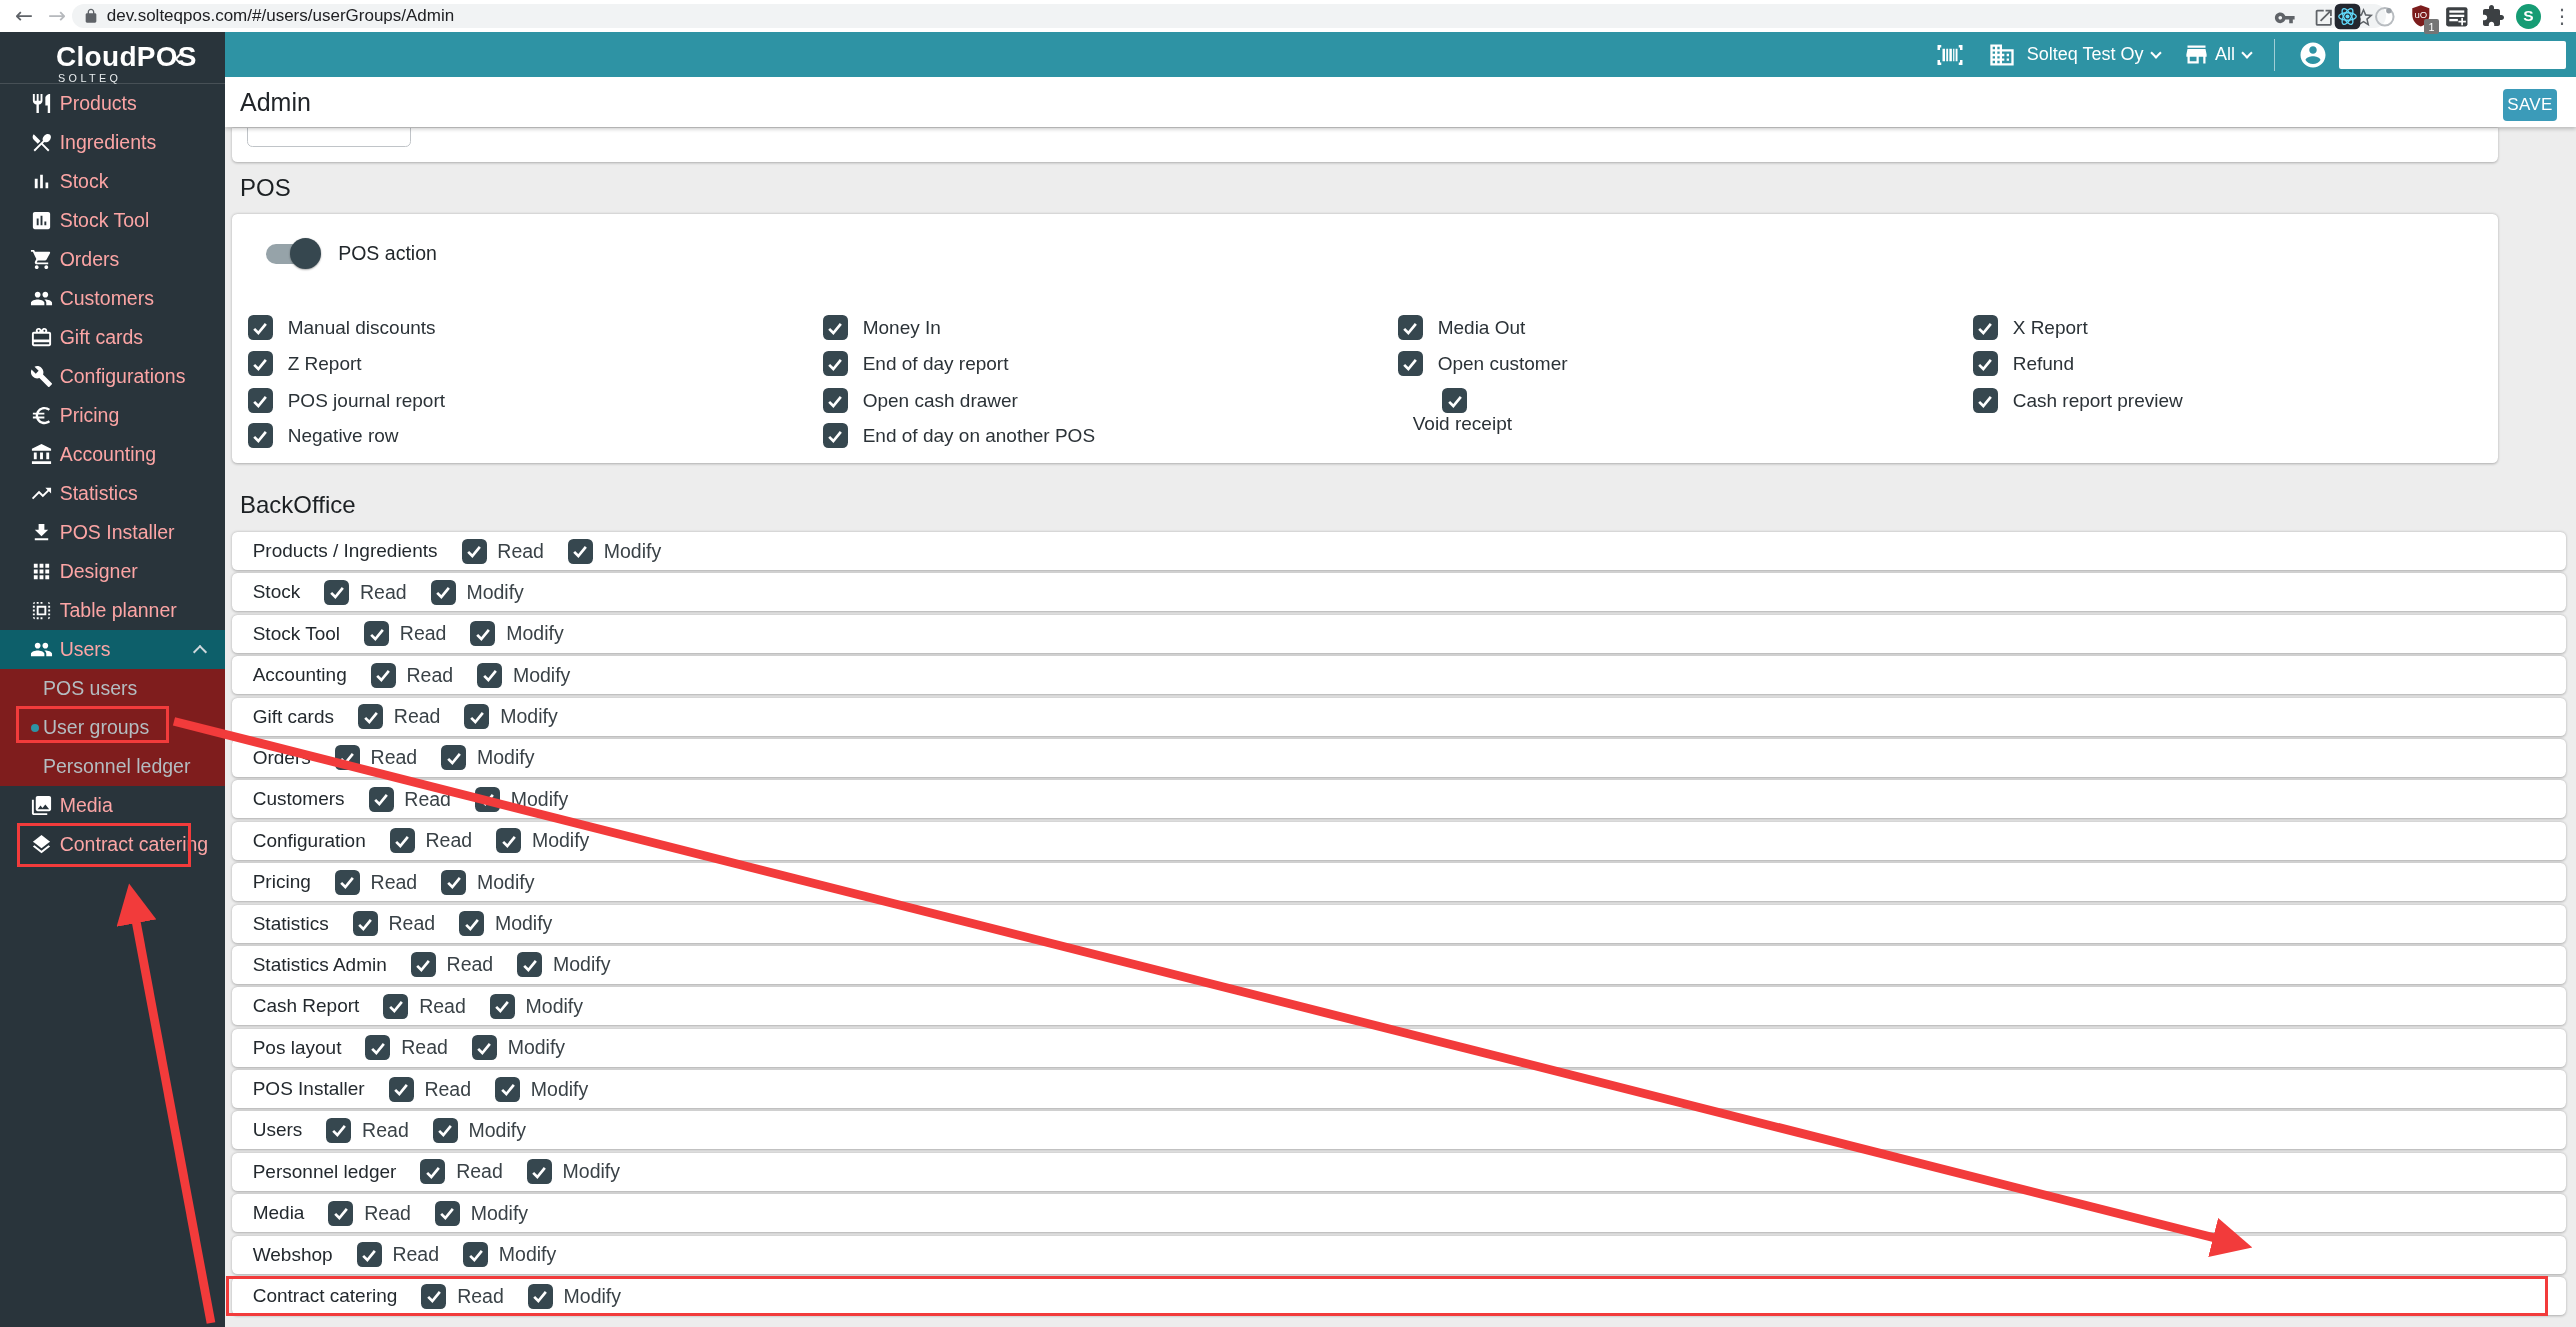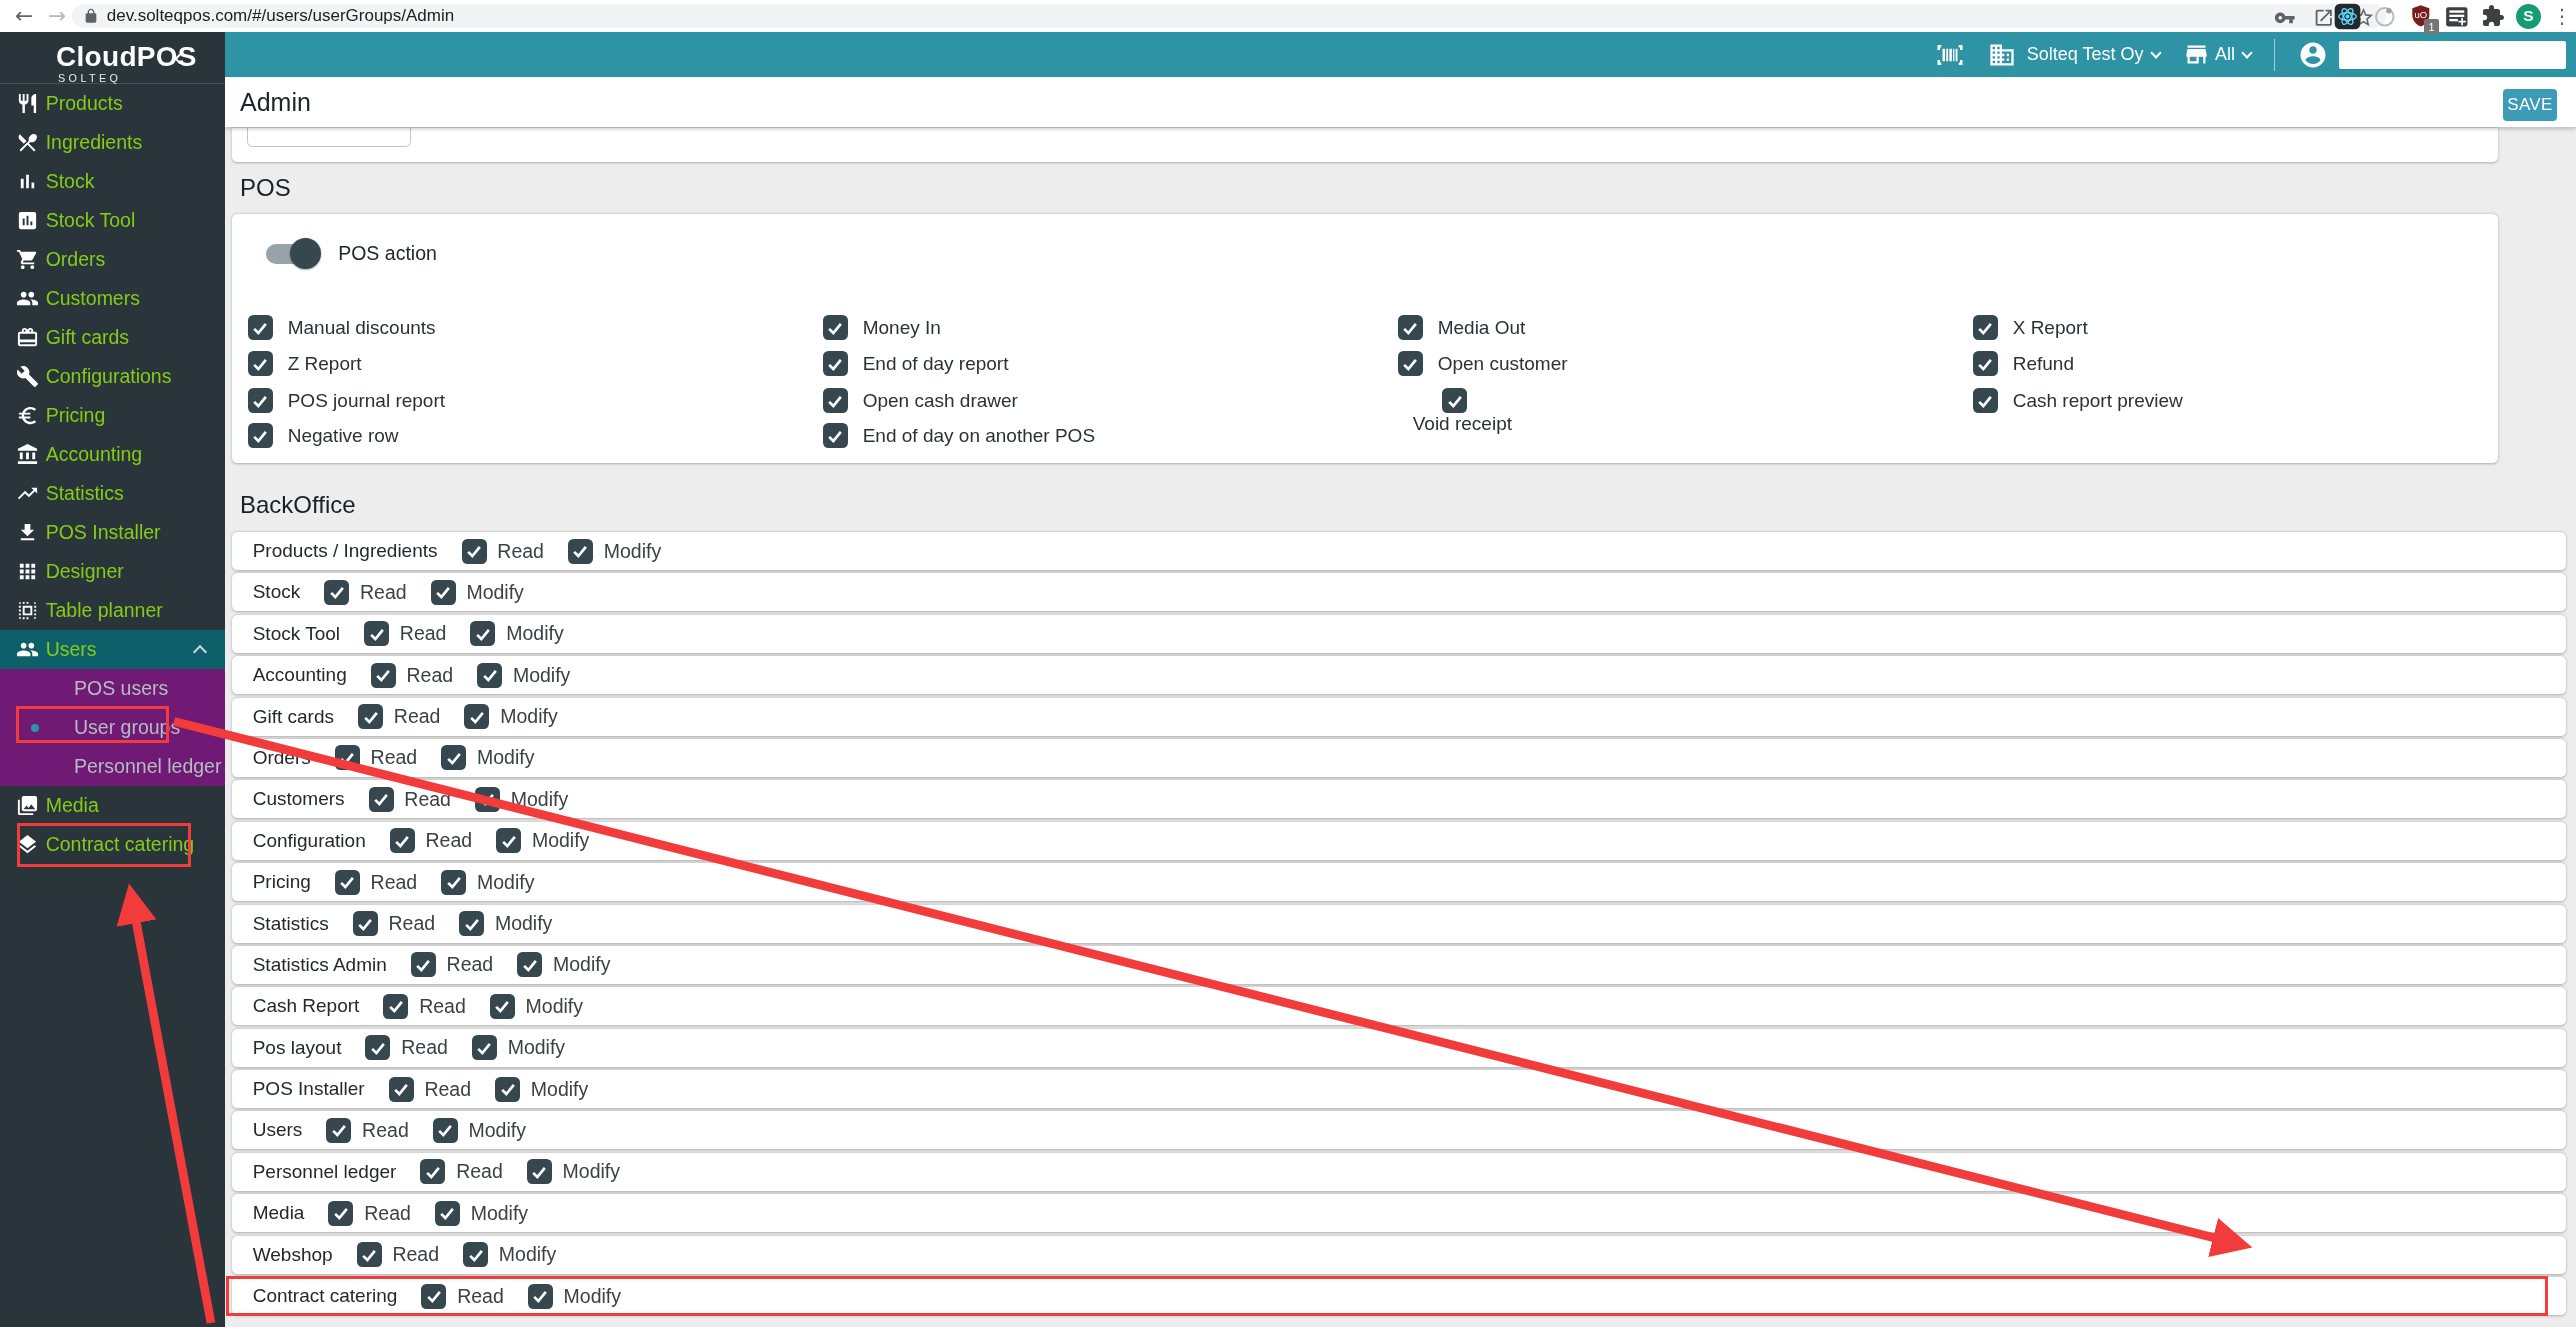--- a/index.html
+++ b/index.html
@@ -22,24 +22,24 @@
   .shield-badge { position:absolute; right:-5.4px; bottom:-4px; background:#757575; color:#fff; font-size:10.8px; width:15px; height:15px; display:flex; align-items:center; justify-content:center; border-radius:2px; }
   .kebab { font-size:20px; color:#5f6368; font-family:"DejaVu Sans",sans-serif; }
 
   
   .sidebar { position:absolute; left:0; top:32px; width:225px; height:1295px; background:#29343b; z-index:10; color:#fff; }
   .logo-row { position:relative; height:52px; border-bottom:0.7px solid rgba(255,255,255,.14); }
   .logo-title { position:absolute; left:56px; top:8.8px; font-size:28px; font-weight:bold; letter-spacing:0.3px; }
   .logo-sub { position:absolute; left:58px; top:40px; font-size:10.8px; letter-spacing:3.4px; color:#e9edef; }
   .collapse-glyph { position:absolute; left:174px; top:10.8px; font-size:25.6px; color:#fff; cursor:pointer; }
   .side-nav { position:absolute; top:52px; left:0; width:225px; }
-  .side-item { height:39px; display:flex; align-items:center; padding-left:16px; font-size:19.5px; color:#84cc16; cursor:pointer; position:relative; }
+  .side-item { height:39px; display:flex; align-items:center; padding-left:30px; font-size:19.5px; color:#fca5a5; cursor:pointer; position:relative; }
   .side-item .side-label { margin-left:6.7px; white-space:nowrap; }
   .side-item svg { flex:0 0 auto; }
-  .side-item.sub { padding-left:74px; background:#701a75; color:#b4bdc1; }
+  .side-item.sub { padding-left:43px; background:#7f1d1d; color:#b4bdc1; }
   .side-item.sub .side-label { margin-left:0; }
   .side-item.active { background:#0d5f6a; }
   .bullet-dot { position:absolute; left:31px; top:16px; width:8px; height:8px; border-radius:50%; background:#2e93a4; }
   .chev-up { width:10px; height:10px; border-left:2.7px solid #cfd8dc; border-top:2.7px solid #cfd8dc; transform:rotate(45deg); margin-left:auto; margin-right:20px; margin-top:4px; }
 
   
   .teal-bar { position:absolute; left:225px; top:32px; width:2351px; height:45px; background:#2e93a4; display:flex; align-items:center; justify-content:flex-end; padding-right:10px; z-index:4; }
   .teal-bar .gap-lg { width:23px; } .teal-bar .gap-md { width:10.8px; } .teal-bar .gap-sm { width:5.4px; }
   .hdr-text { color:#fff; font-size:18px; white-space:nowrap; }
   .caret-down { width:8px; height:8px; border-left:2px solid #fff; border-bottom:2px solid #fff; transform:rotate(-45deg); margin:-4px 0 0 8px; }

